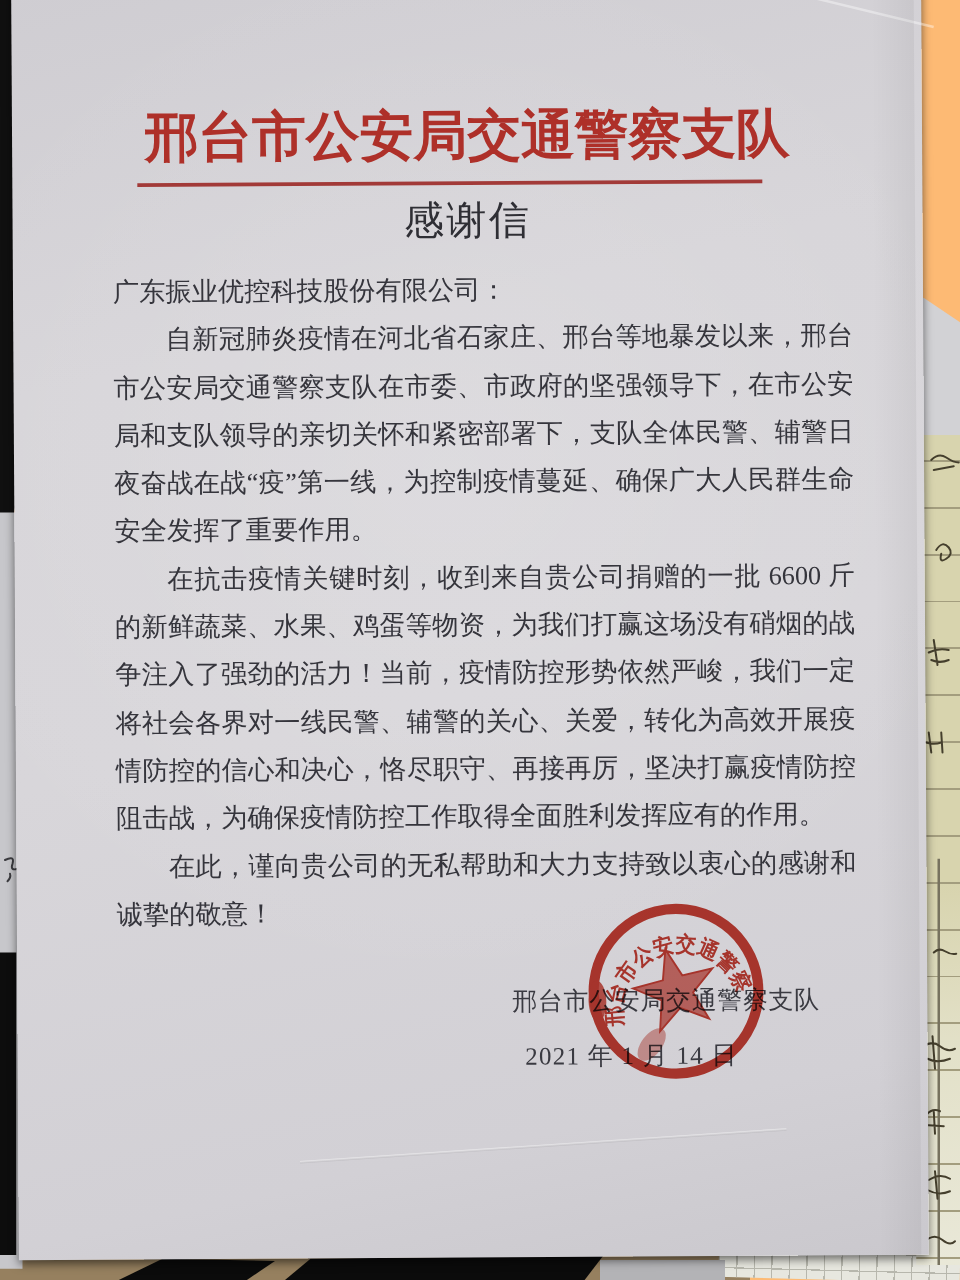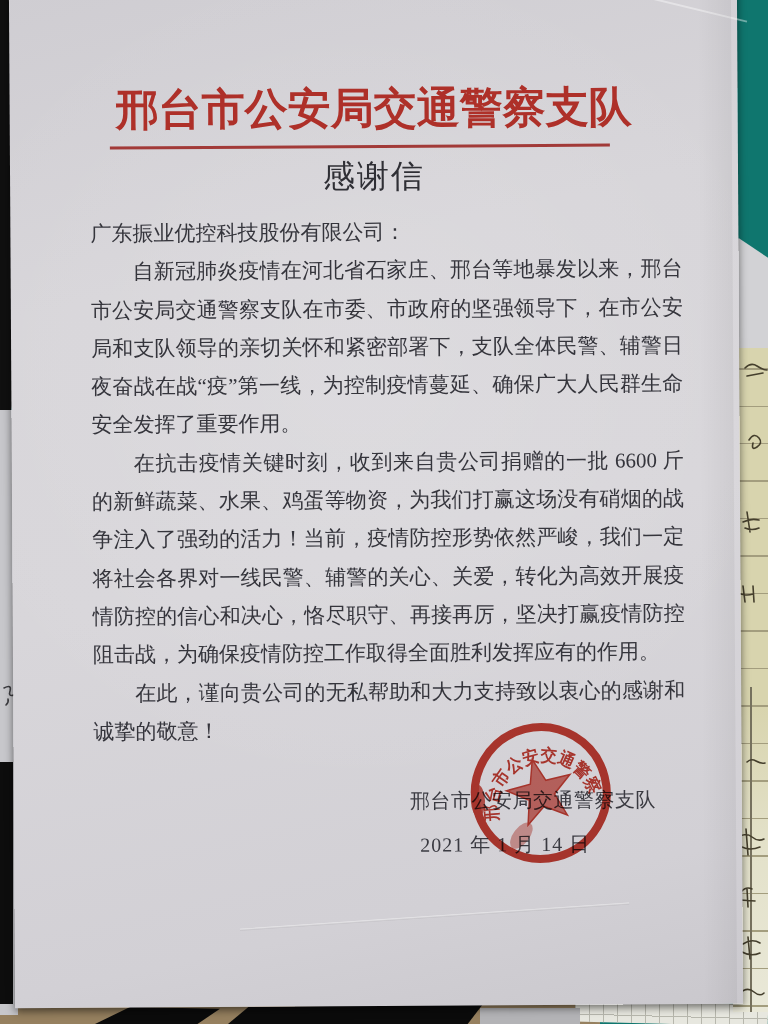--- a/index.html
+++ b/index.html
@@ -1,17 +1,17 @@
 <!DOCTYPE html>
 <html><head>
 <meta charset="utf-8">
 <style>
   html,body{margin:0;padding:0;background:#0e0e0e;}
   .frame{position:relative;width:768px;height:1024px;overflow:hidden;
-         background:#0f766e;font-family:"Liberation Serif","DejaVu Serif",serif;}
+         background:#fdba74;font-family:"Liberation Serif","DejaVu Serif",serif;}
 
   
   .desk{position:absolute;left:0;top:988px;width:600px;height:36px;background:#96805f;}
   .grid-paper{position:absolute;left:575px;top:1002px;width:193px;height:22px;
     background:
       repeating-linear-gradient(to right,#b7b7ad 0 1px,transparent 1px 14px),
       repeating-linear-gradient(to bottom,#b7b7ad 0 1px,transparent 1px 14px),
       #e7e7df;
     transform:rotate(1.5deg);}
   .notepad{position:absolute;left:733px;top:332px;width:35px;height:680px;

